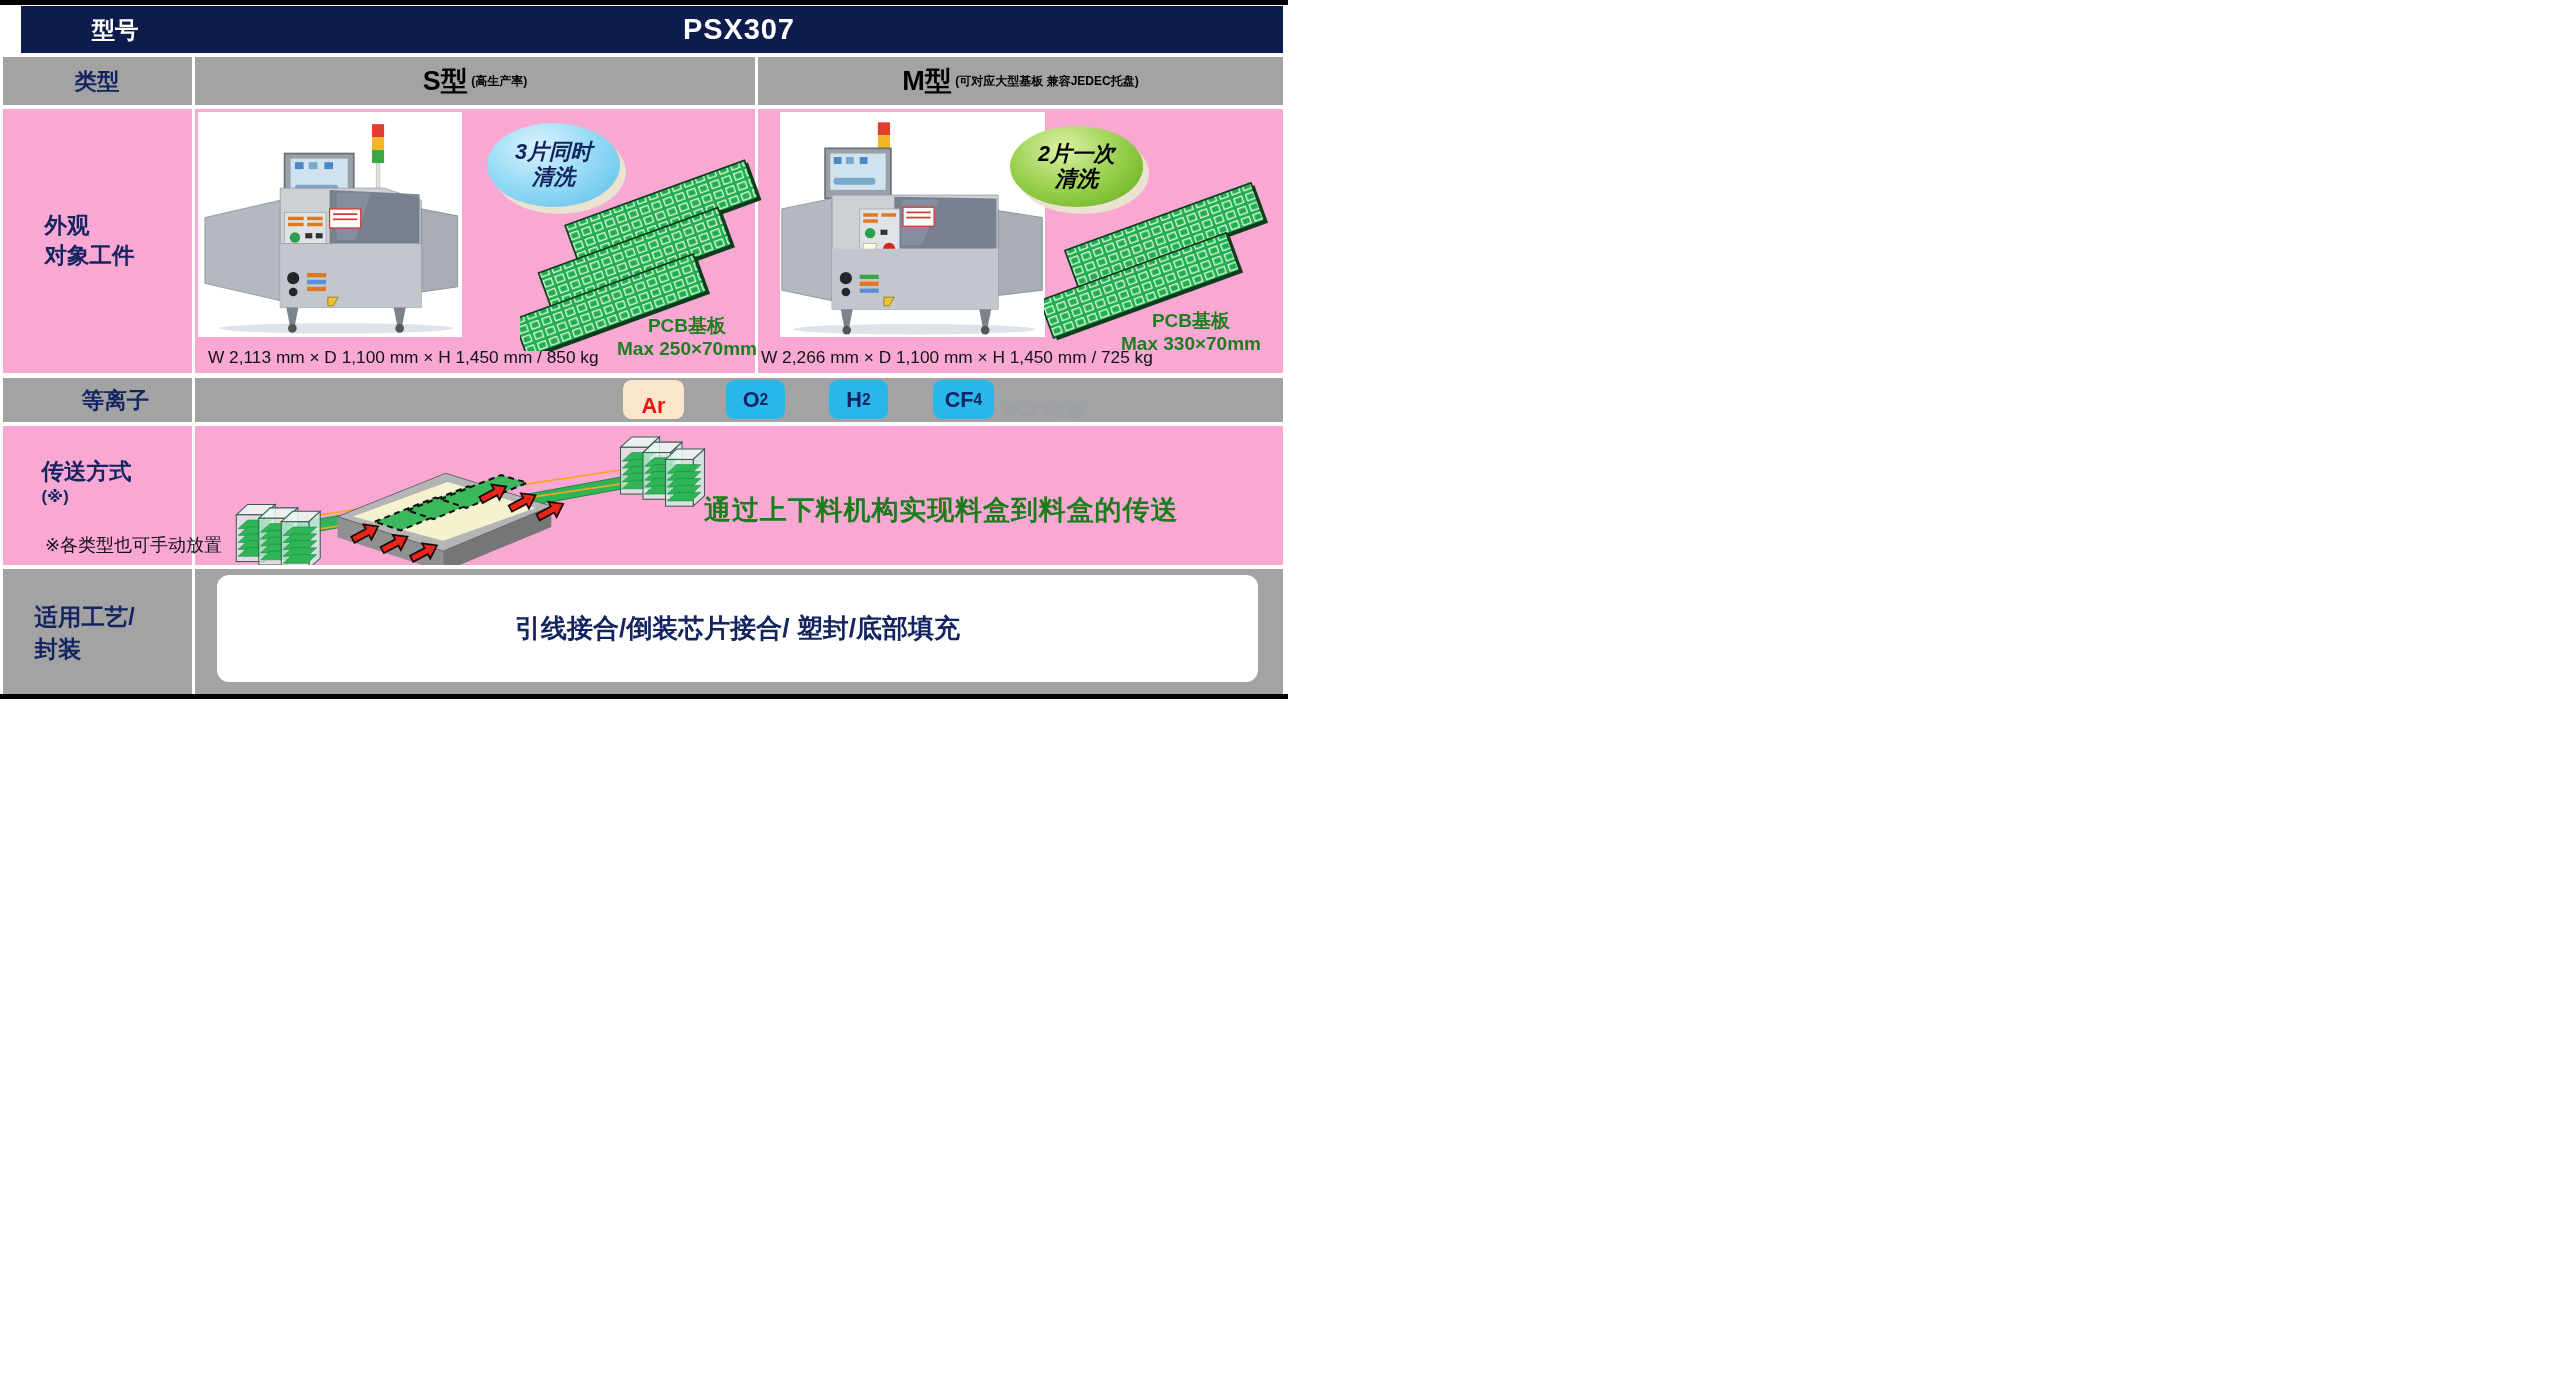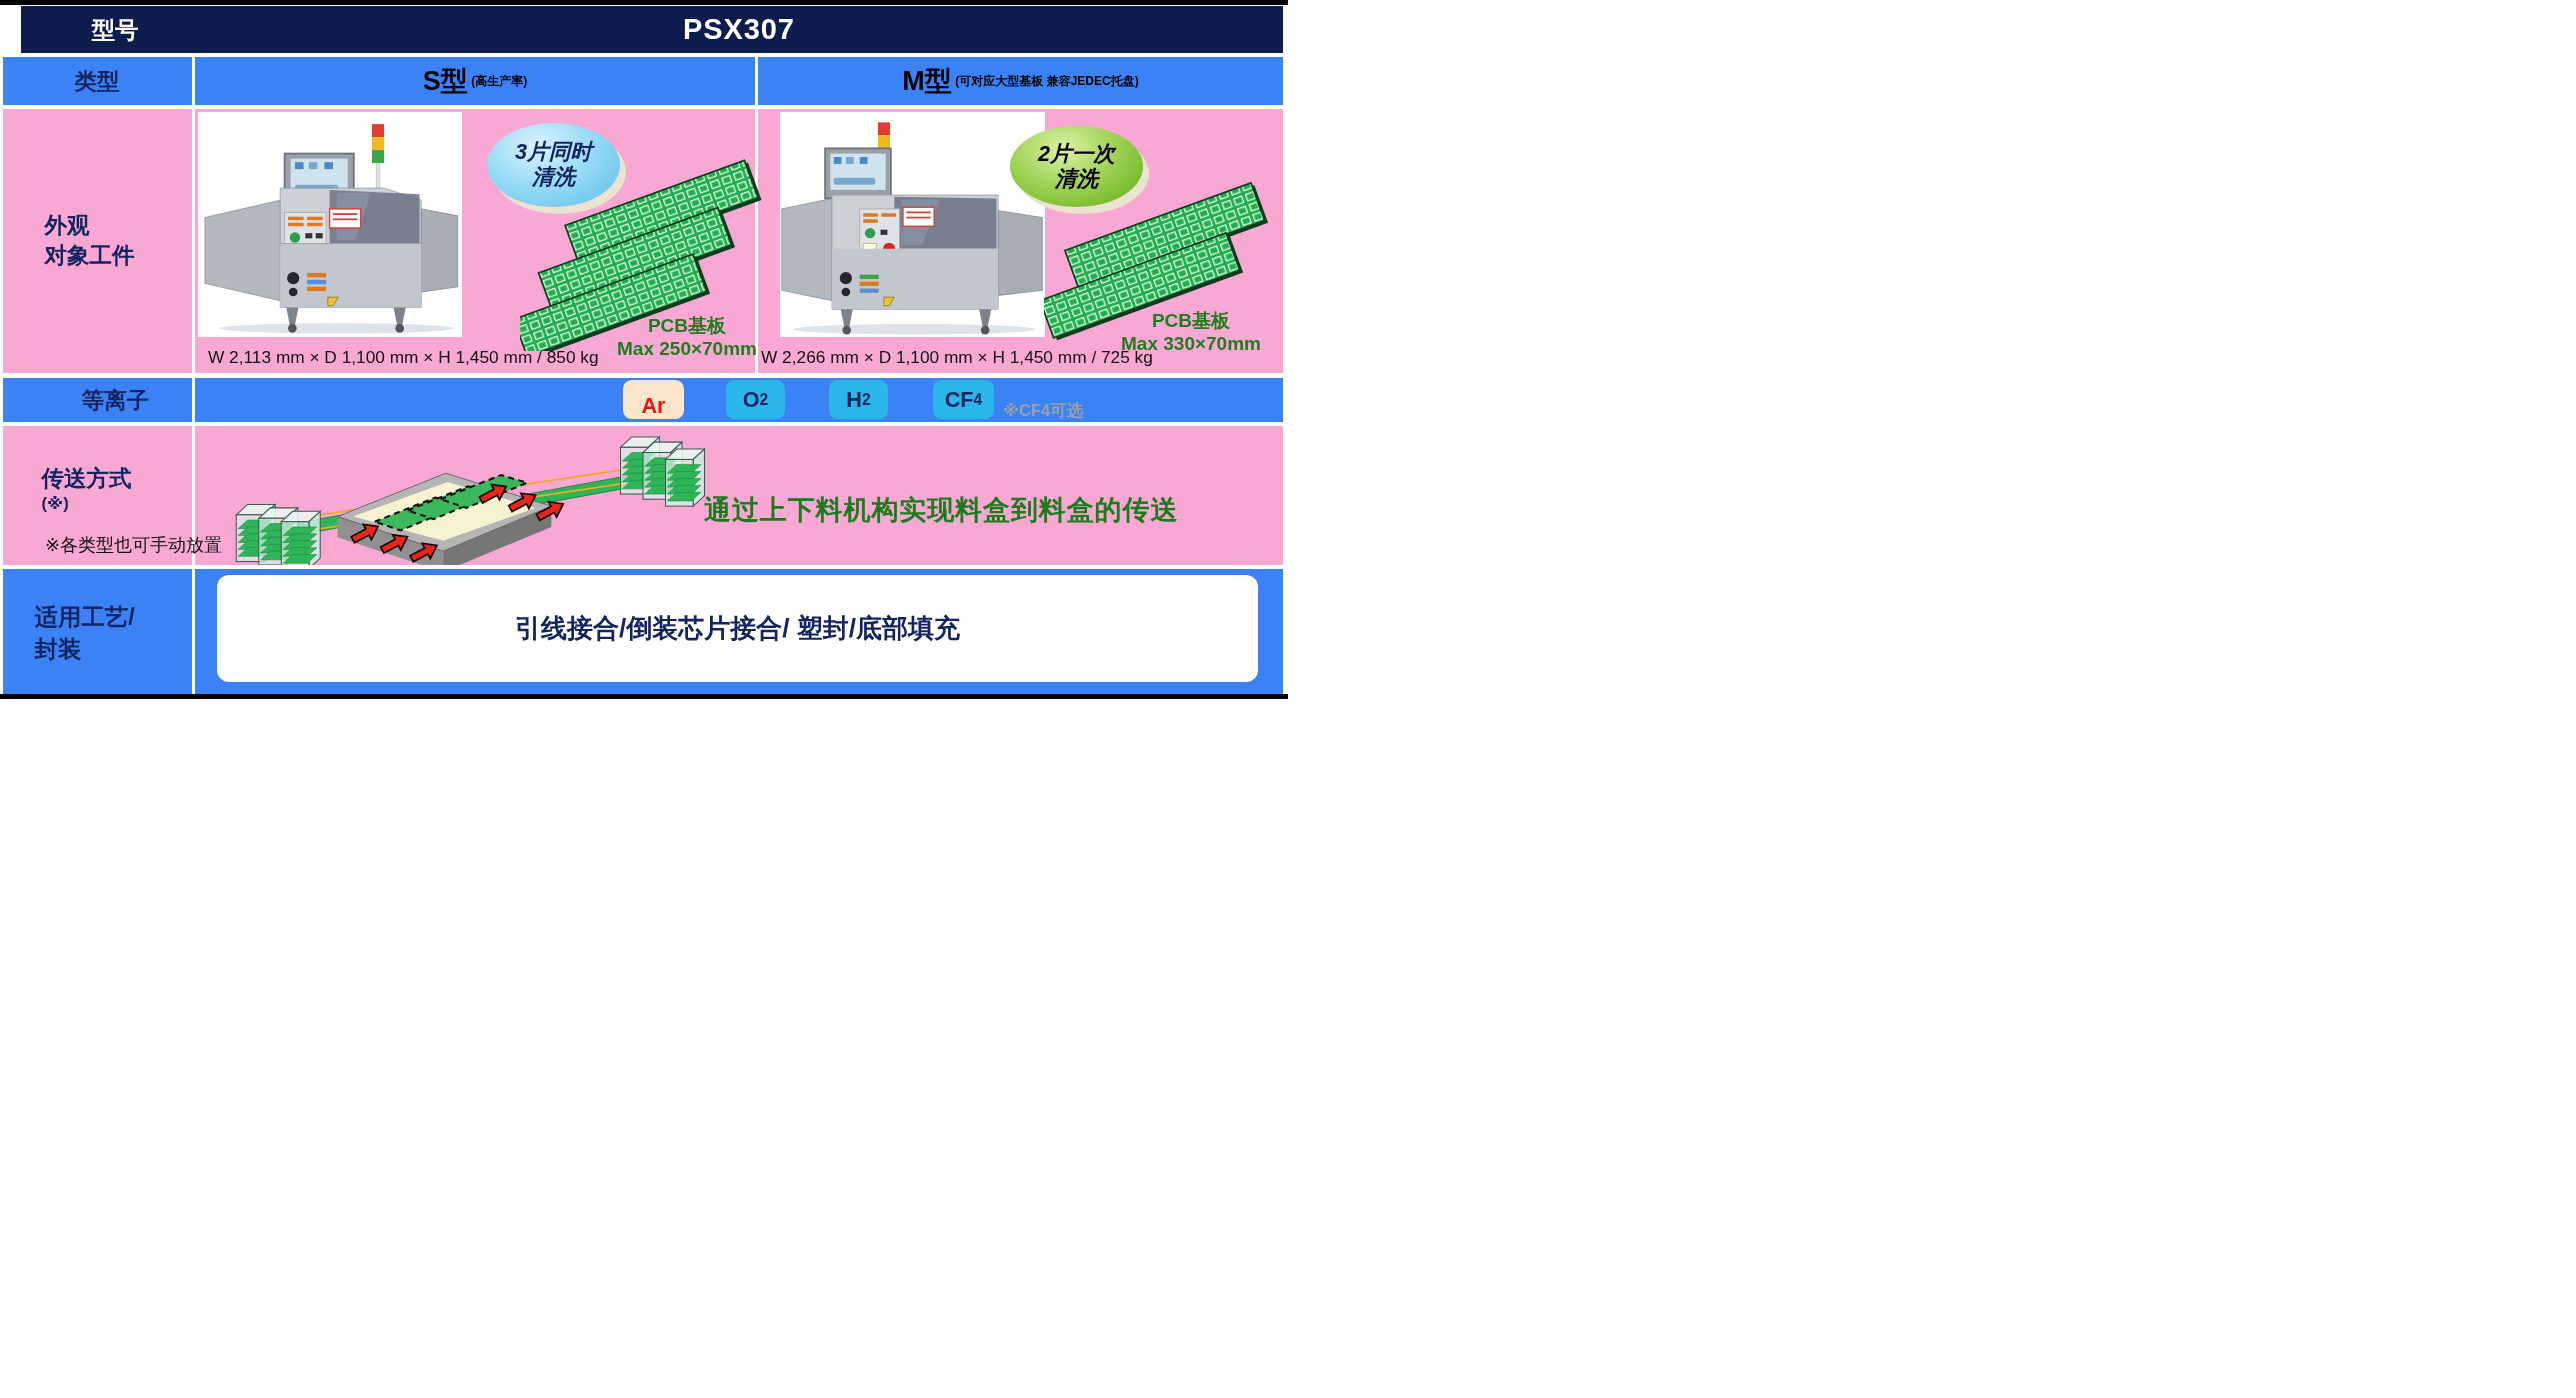--- a/index.html
+++ b/index.html
@@ -1,21 +1,21 @@
 <!DOCTYPE html>
 <html style="font-size:14px"><head>
 <meta charset="utf-8">
 <style>
   html,body{margin:0;padding:0;background:#ffffff;}
   .page{position:relative;width:1288px;height:699px;background:#ffffff;overflow:hidden;
         font-family:"Liberation Sans","DejaVu Sans",sans-serif;}
   .bar{position:absolute;left:0;width:1288px;background:#000;}
   .cell{position:absolute;box-sizing:border-box;}
   .navy-bg{background:#0e1b4d;}
-  .row-med{background:#3b82f6;}
+  .row-med{background:#a3a3a3;}
   .row-light{background:#f9a8d4;}
   .center{display:flex;align-items:center;justify-content:center;}
   .hdr-label{color:#ffffff;font-size:23.4px;font-weight:bold;}
   .hdr-value{color:#ffffff;font-size:29px;font-weight:bold;letter-spacing:0.9px;}
   .lbl{font-size:22.5px;font-weight:bold;color:#132460;}
   .type-title{font-size:27px;font-weight:bold;color:#000;}
   .type-note{font-size:12px;font-weight:bold;color:#000;margin-left:3.5px;}
   .photo-box{position:absolute;background:#ffffff;}
   .bubble{position:absolute;border-radius:50%;display:flex;flex-direction:column;align-items:center;
           justify-content:center;line-height:1.15;font-weight:bold;font-style:italic;
@@ -253,21 +253,21 @@
     <span>H</span>
       <sub>2</sub>
   </div>
   <div class="gas gas-blue" style="left:933px;width:61px;">
     <span>CF</span>
       <sub>4</sub>
   </div>
   <div class="gas-note" style="left:1003px;top:400px;">※CF4可选</div>
 
   <div class="cell row-light" style="left:2.6px;top:426px;width:189px;height:139px;">
-    <div style="position:absolute;left:39px;top:29.5px;margin-top:7px;">
+    <div style="position:absolute;left:39px;top:29.5px;">
       <div class="lbl">传送方式</div>
       <div class="lbl" style="font-size:16.5px;">(※)</div>
     </div>
   </div>
   <div class="cell row-light" style="left:195px;top:426px;width:1088px;height:139px;"></div>
 
   <div style="position:absolute;left:229px;top:430px;">
     <svg width="494" height="135" viewBox="0 0 570 156">
       <defs>
         <path id="arr" d="M0,6 L19,6 L19,0 L33,10 L19,20 L19,14 L0,14 Z"></path>

